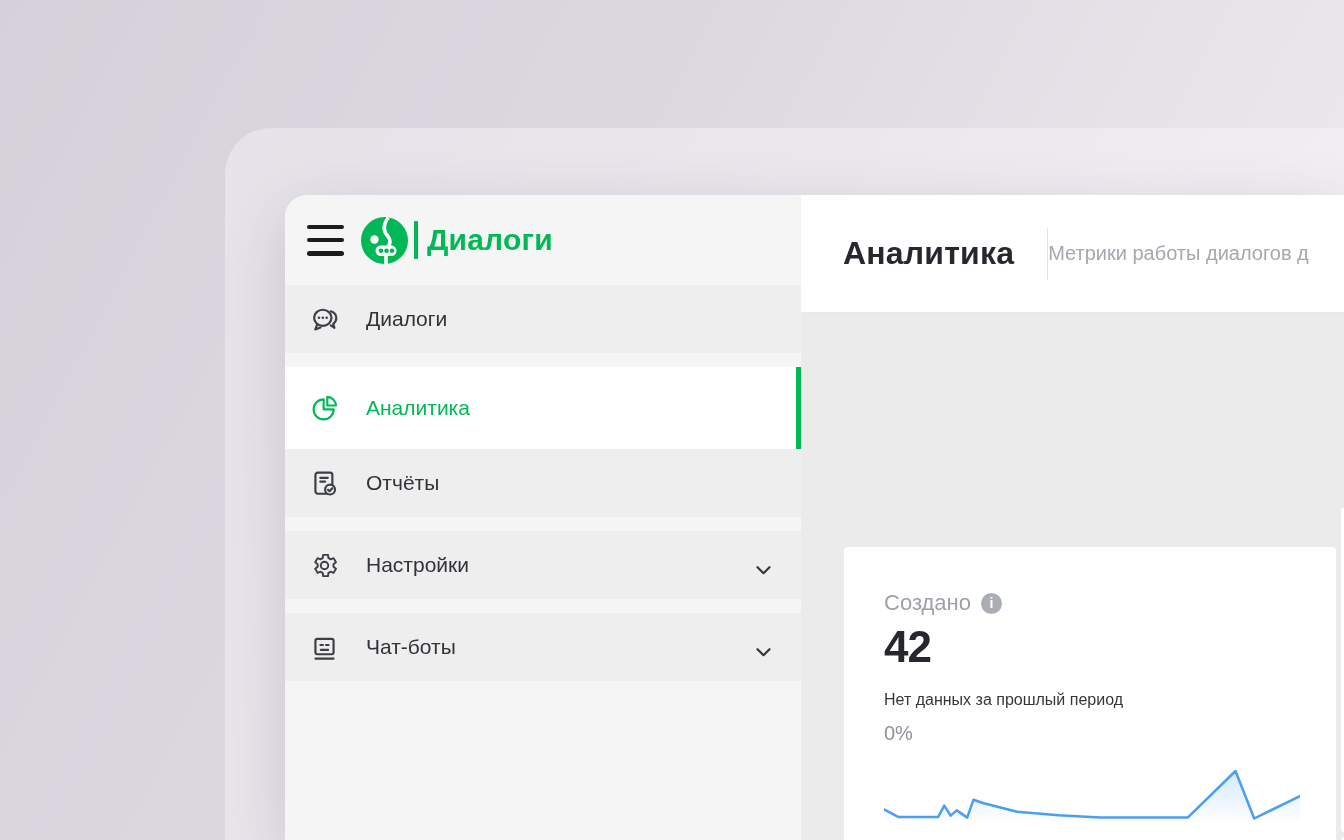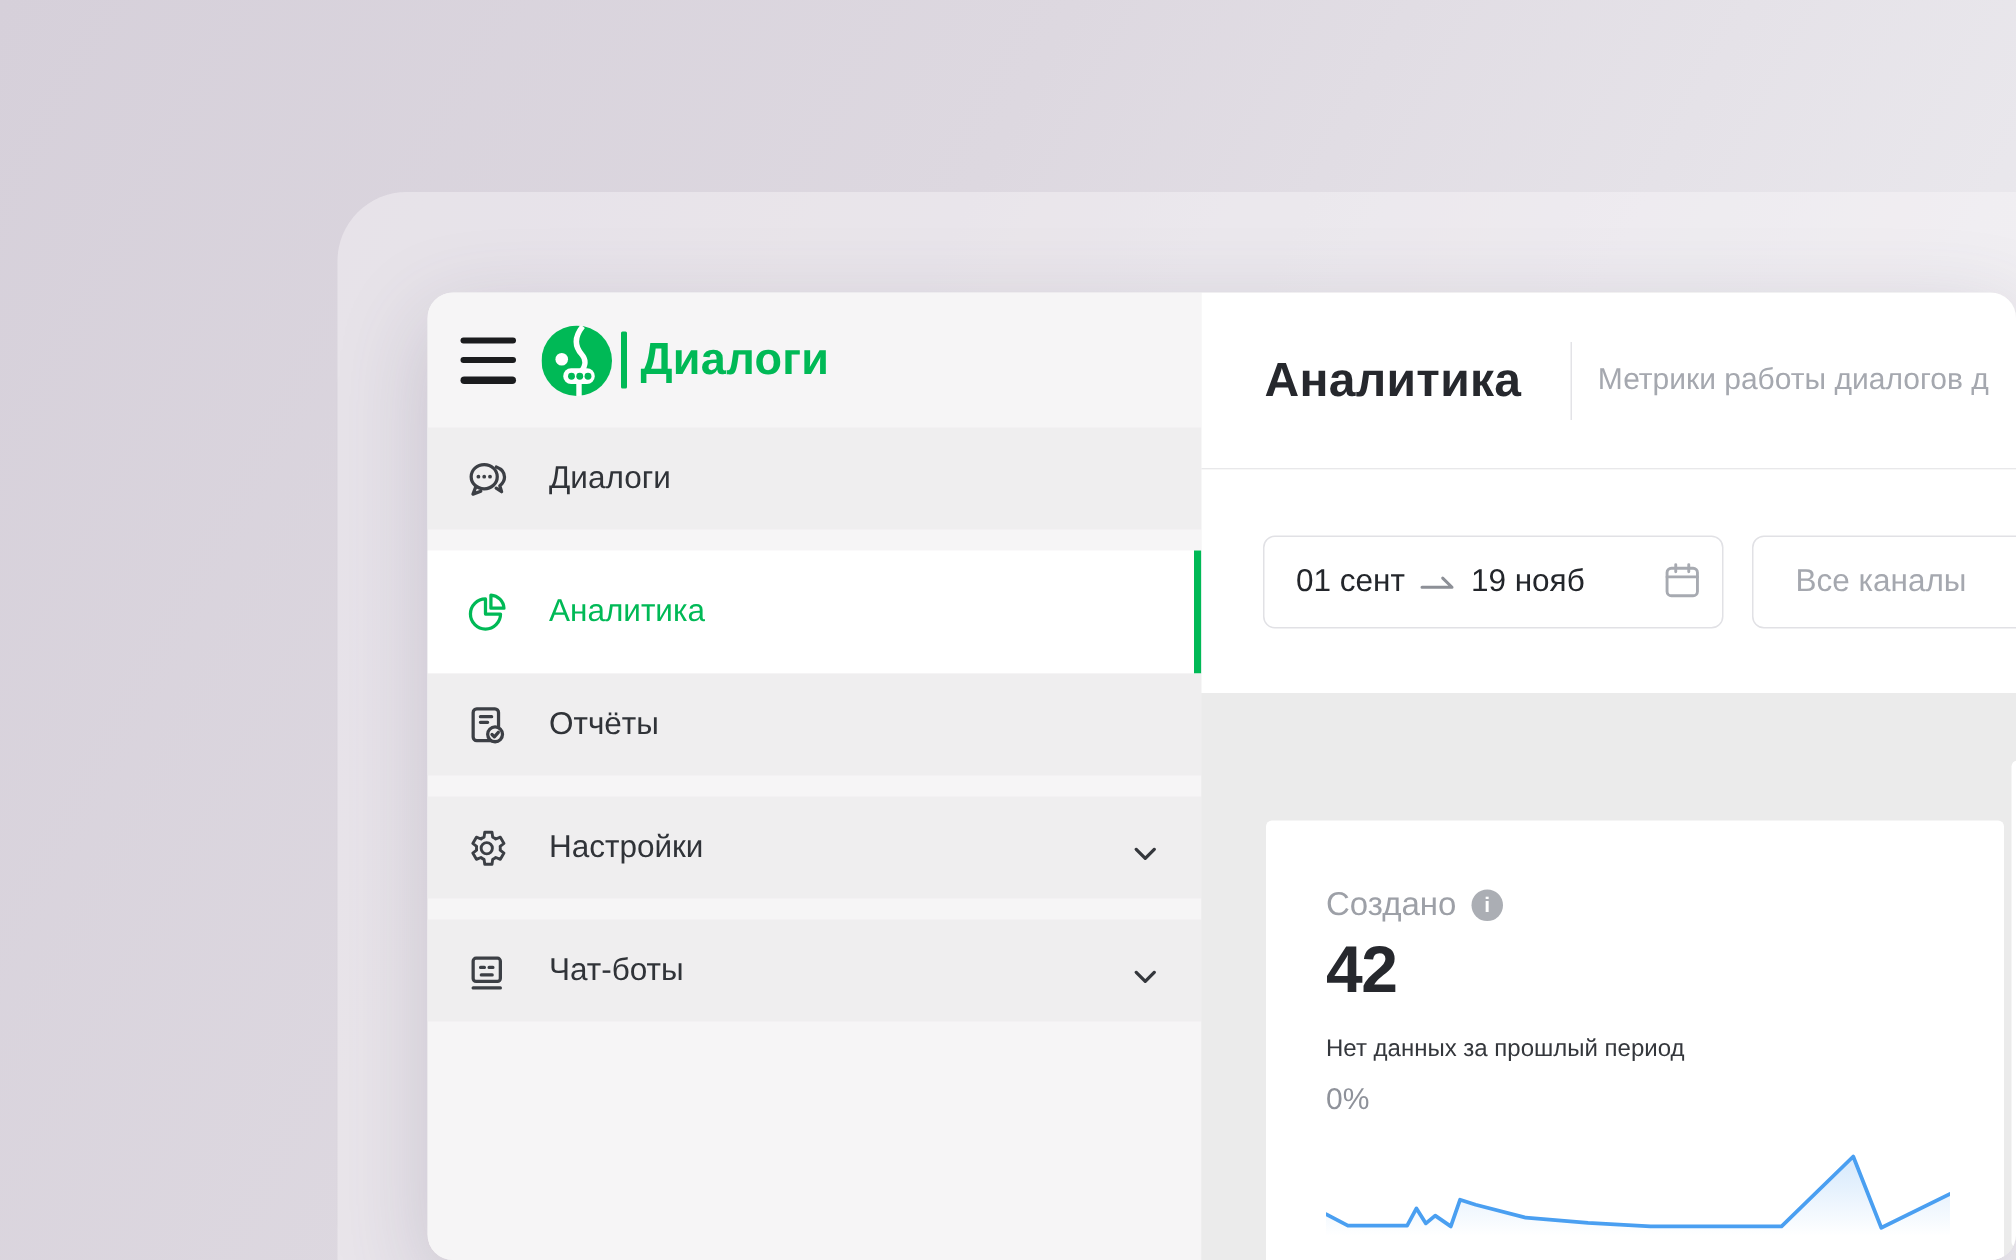--- a/index.html
+++ b/index.html
@@ -14,21 +14,20 @@
     position:absolute; left:225px; top:128px; right:0; bottom:0;
     background:rgba(250,248,251,0.42);
     border-top-left-radius:46px;
   }
   .app {
     position:absolute; left:285px; top:195px; right:0; bottom:0;
     background:#f6f5f6;
     border-top-left-radius:22px;
     overflow:hidden;
     box-shadow:0 18px 60px rgba(84,74,104,0.22);
-    border-radius:17px;
   }
   
   .sidebar { position:absolute; left:0; top:0; bottom:0; width:516px; background:#f6f5f6; }
   .sidebar-header { height:90px; display:flex; align-items:center; padding-left:22px; }
   .hamburger { width:37px; height:31px; display:flex; flex-direction:column; justify-content:space-between; cursor:pointer; }
   .hamburger span { display:block; height:4.5px; border-radius:2.5px; background:#1b1c1e; }
   .logo { display:flex; align-items:center; margin-left:17px; }
   .logo svg { display:block; }
   .logo-sep { width:4px; height:38px; background:#00B956; margin-left:6px; border-radius:1px; }
   .logo-word { margin-left:9px; font-size:30px; font-weight:700; color:#00B956; letter-spacing:.2px; }
@@ -49,21 +48,21 @@
   .chevron { margin-left:auto; width:15px; height:9px; }
   .chevron svg { width:100%; height:100%; fill:none; stroke:#34373c; stroke-width:2.2; stroke-linecap:round; stroke-linejoin:round; }
   
   .main { position:absolute; left:516px; top:0; right:0; bottom:0; background:#ebebeb; }
   .page-header {
     height:118px; background:#fff; border-bottom:1px solid #e8e8ea;
     display:flex; align-items:center; padding-left:42px; white-space:nowrap; overflow:hidden;
   }
   .page-title { font-size:32px; font-weight:700; color:#26282d; letter-spacing:.2px; }
   .vdivider { width:1px; height:52px; background:#e3e3e7; margin-left:33px; flex:0 0 1px; }
-  .page-subtitle { margin-left:17px; font-size:20px; color:#a5a8af;text-align:right; }
+  .page-subtitle { font-size:20px; color:#a5a8af;text-align:right; }
   .filter-bar { height:149px; background:#fff; display:flex; align-items:center; padding-left:41px; }
   .date-btn {
     width:307px; height:62px; background:#fff; border:1px solid #e1e1e5; border-radius:8px;
     display:flex; align-items:center; padding:0 13px 0 21px; cursor:pointer; flex:0 0 307px;
   }
   .date-text { font-size:21px; color:#23262b; white-space:nowrap; }
   .date-arrow { width:26px; height:14px; margin:0 9px; flex:0 0 26px; }
   .date-arrow svg { width:100%; height:100%; fill:none; stroke:#8d9097; stroke-width:2; stroke-linecap:round; stroke-linejoin:round; }
   .cal-icon { margin-left:auto; width:27px; height:27px; flex:0 0 27px; }
   .cal-icon svg { width:100%; height:100%; fill:none; stroke:#a7aab1; stroke-width:2; stroke-linecap:round; stroke-linejoin:round; }
@@ -206,40 +205,20 @@
   </div>
 
   <div class="main">
 
     <div class="page-header">
       <span class="page-title">Аналитика</span>
       <span class="vdivider"></span>
       <span class="page-subtitle">Метрики работы диалогов д</span>
     </div>
 
-    <div class="filter-bar">
-      <div class="date-btn">
-        <span class="date-text">01 сент</span>
-        <span class="date-arrow">
-          <svg viewBox="0 0 26 14">
-              <path d="M2 10.5h20 M22 10.5L15.8 4.4"></path>
-            </svg>
-        </span>
-        <span class="date-text">19 нояб</span>
-        <span class="cal-icon">
-          <svg viewBox="0 0 28 28">
-            <rect x="3.5" y="5" width="21" height="19" rx="3"></rect>
-            <path d="M9.5 2.5v5 M18.5 2.5v5 M3.5 11h21"></path>
-          </svg>
-        </span>
-      </div>
-      <div class="channels-select">
-        <span>Все каналы</span>
-      </div>
-    </div>
 
     <div class="content">
 
       <div class="card metric">
         <div class="metric-label-row">
           <span class="metric-label">Создано</span>
           <span class="info-icon">i</span>
         </div>
         <div class="metric-value">42</div>
         <div class="metric-note">Нет данных за прошлый период</div>

